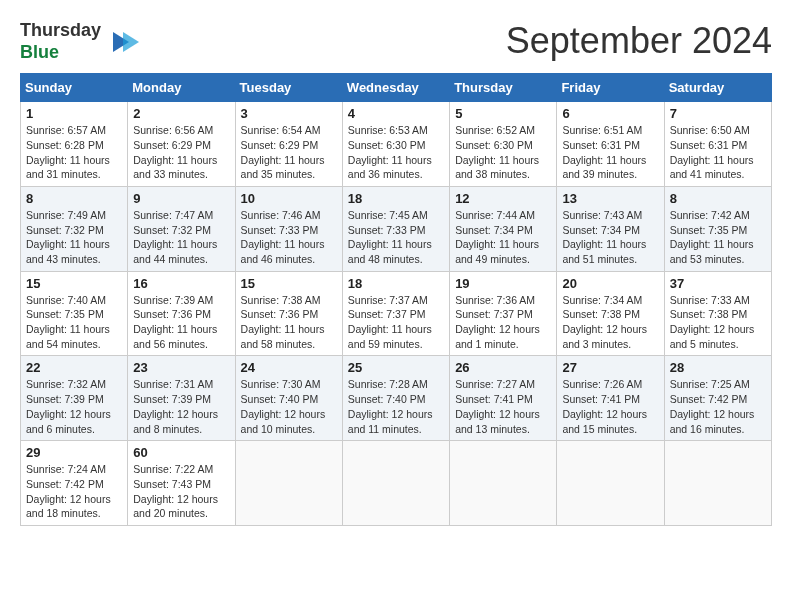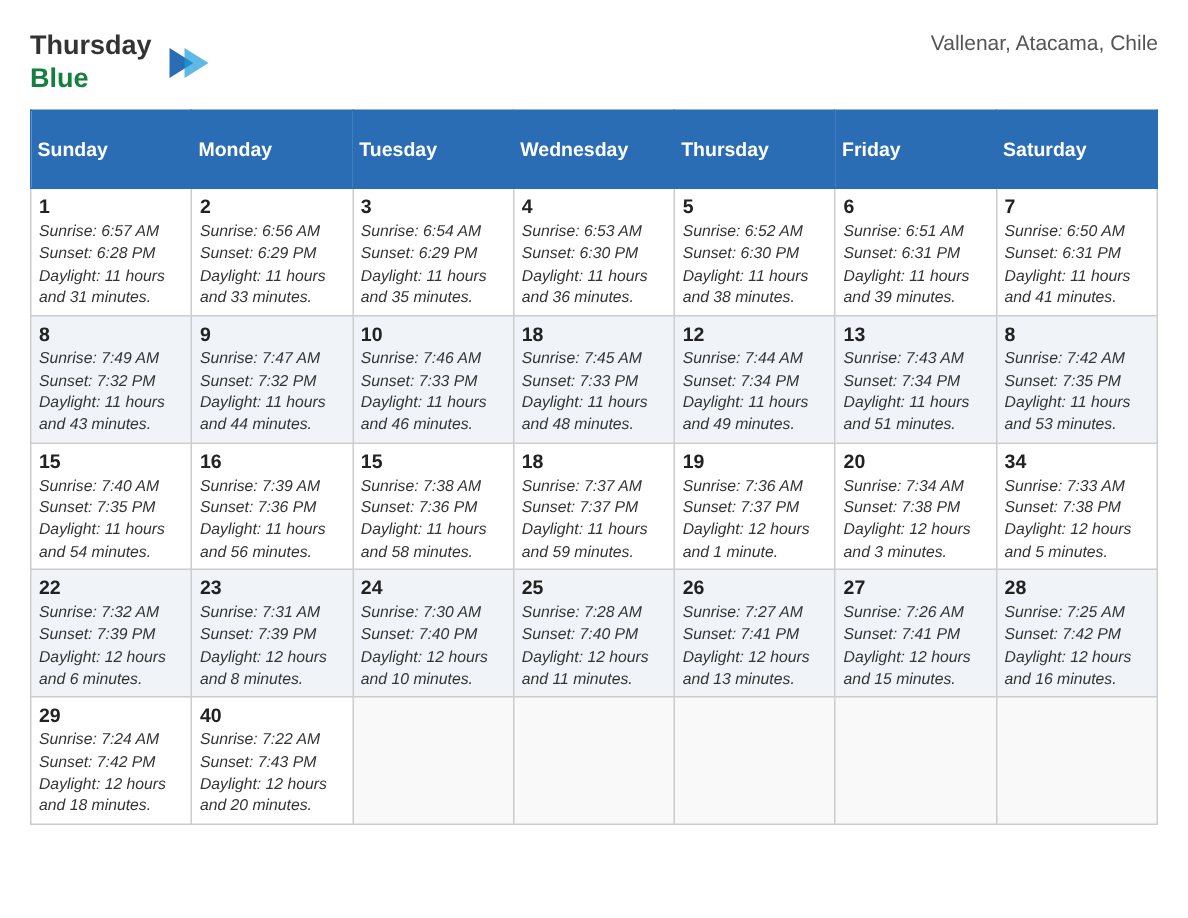--- a/index.html
+++ b/index.html
@@ -44,21 +44,21 @@
       color: #555;
     }
     .calendar {
       width: 100%;
       border-collapse: collapse;
       font-size: 11px;
     }
     .calendar th {
       background-color: #2a6db5;
       color: #fff;
-      padding: 18px 4px;
+      padding: 6px 4px;
       text-align: left;
       font-size: 13px;
       font-weight: bold;
       border: 1px solid #2a6db5;
     }
     .calendar td {
       border: 1px solid #ccc;
       padding: 4px 5px;
       vertical-align: top;
       width: calc(100% / 7);
@@ -74,21 +74,20 @@
       font-size: 13px;
       font-weight: bold;
       color: #222;
       display: block;
       margin-bottom: 2px;
     }
     .day-info {
       color: #333;
       font-size: 10.5px;
       line-height: 1.4;
-      font-style: italic;
     }
     .empty-cell {
       background: #f9f9f9 !important;
     }
   </style>
 </head>
 <body>
 
 <div class="header">
   <div class="logo">
@@ -101,21 +100,21 @@
           </div>
         </div>
         <svg width="36" height="36" viewBox="0 0 36 36" style="margin-left:2px;">
           <polygon points="10,28 26,18 10,8" fill="#2a6db5"></polygon>
           <polygon points="20,28 36,18 20,8" fill="#1a9cd8" opacity="0.7"></polygon>
         </svg>
       </div>
     </div>
   </div>
   <div class="title-block">
-    <div class="subtitle">Vallenar, Atacama, Chile</div>
+    <div class="month-title">September 2024</div>
   </div>
 </div>
 
 <table class="calendar">
   <thead>
     <tr>
     <th>Sunday</th>
         <th>Monday</th>
         <th>Tuesday</th>
         <th>Wednesday</th>
@@ -204,21 +203,21 @@
         </td>
         <td>
           <span class="day-num">19</span>
           <div class="day-info">Sunrise: 7:36 AM<br>Sunset: 7:37 PM<br>Daylight: 12 hours and 1 minute.</div>
         </td>
         <td>
           <span class="day-num">20</span>
           <div class="day-info">Sunrise: 7:34 AM<br>Sunset: 7:38 PM<br>Daylight: 12 hours and 3 minutes.</div>
         </td>
         <td>
-          <span class="day-num">34</span>
+          <span class="day-num">37</span>
           <div class="day-info">Sunrise: 7:33 AM<br>Sunset: 7:38 PM<br>Daylight: 12 hours and 5 minutes.</div>
         </td>
       </tr>
       <tr>
         <td>
           <span class="day-num">22</span>
           <div class="day-info">Sunrise: 7:32 AM<br>Sunset: 7:39 PM<br>Daylight: 12 hours and 6 minutes.</div>
         </td>
         <td>
           <span class="day-num">23</span>
@@ -244,21 +243,21 @@
           <span class="day-num">28</span>
           <div class="day-info">Sunrise: 7:25 AM<br>Sunset: 7:42 PM<br>Daylight: 12 hours and 16 minutes.</div>
         </td>
       </tr>
       <tr>
         <td>
           <span class="day-num">29</span>
           <div class="day-info">Sunrise: 7:24 AM<br>Sunset: 7:42 PM<br>Daylight: 12 hours and 18 minutes.</div>
         </td>
         <td>
-          <span class="day-num">40</span>
+          <span class="day-num">60</span>
           <div class="day-info">Sunrise: 7:22 AM<br>Sunset: 7:43 PM<br>Daylight: 12 hours and 20 minutes.</div>
         </td>
         <td class="empty-cell"></td>
         <td class="empty-cell"></td>
         <td class="empty-cell"></td>
         <td class="empty-cell"></td>
         <td class="empty-cell"></td>
       </tr>
     </tbody>
 </table>

